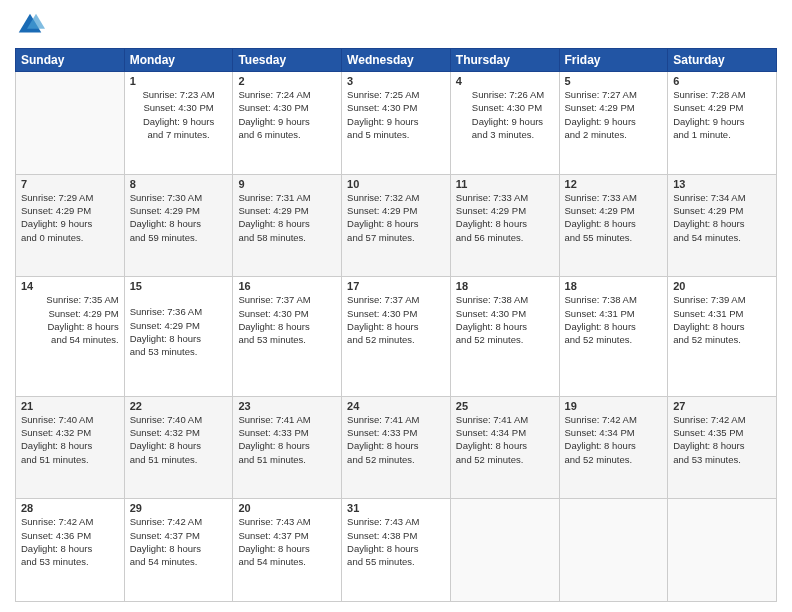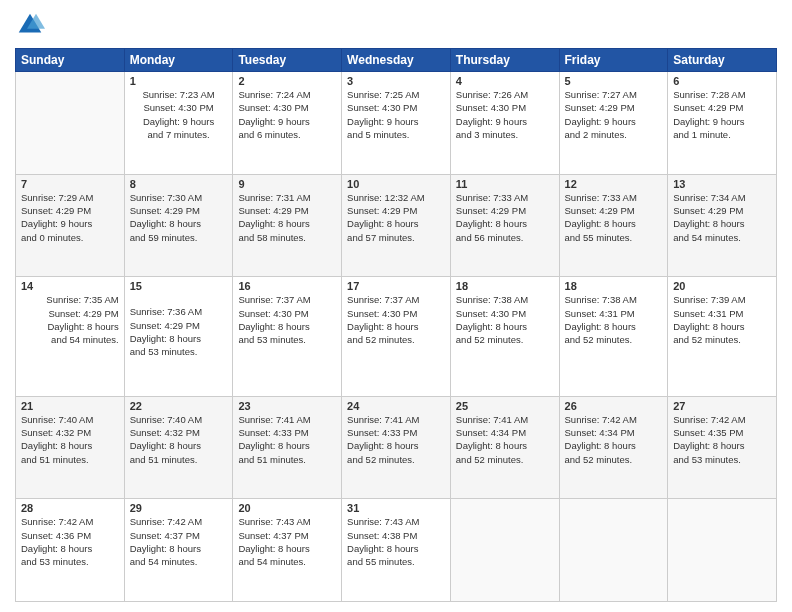--- a/index.html
+++ b/index.html
@@ -151,21 +151,21 @@
           </td>
           <td>
             <span class="day-number">3</span>
             <div class="day-info" style="white-space: pre-line;">Sunrise: 7:25 AM
 Sunset: 4:30 PM
 Daylight: 9 hours
 and 5 minutes.</div>
           </td>
           <td>
             <span class="day-number">4</span>
-            <div class="day-info" style="white-space: pre-line;">Sunrise: 7:26 AM
+            <div class="day-info" style="white-space: pre-line; margin-left: 16px;">Sunrise: 7:26 AM
 Sunset: 4:30 PM
 Daylight: 9 hours
 and 3 minutes.</div>
           </td>
           <td>
             <span class="day-number">5</span>
             <div class="day-info" style="white-space: pre-line;">Sunrise: 7:27 AM
 Sunset: 4:29 PM
 Daylight: 9 hours
 and 2 minutes.</div>
@@ -195,21 +195,21 @@
           </td>
           <td>
             <span class="day-number">9</span>
             <div class="day-info" style="white-space: pre-line;">Sunrise: 7:31 AM
 Sunset: 4:29 PM
 Daylight: 8 hours
 and 58 minutes.</div>
           </td>
           <td>
             <span class="day-number">10</span>
-            <div class="day-info" style="white-space: pre-line;">Sunrise: 12:32 AM
+            <div class="day-info" style="white-space: pre-line;">Sunrise: 7:32 AM
 Sunset: 4:29 PM
 Daylight: 8 hours
 and 57 minutes.</div>
           </td>
           <td>
             <span class="day-number">11</span>
             <div class="day-info" style="white-space: pre-line;">Sunrise: 7:33 AM
 Sunset: 4:29 PM
 Daylight: 8 hours
 and 56 minutes.</div>
@@ -310,21 +310,21 @@
 and 52 minutes.</div>
           </td>
           <td>
             <span class="day-number">25</span>
             <div class="day-info" style="white-space: pre-line;">Sunrise: 7:41 AM
 Sunset: 4:34 PM
 Daylight: 8 hours
 and 52 minutes.</div>
           </td>
           <td>
-            <span class="day-number">26</span>
+            <span class="day-number">19</span>
             <div class="day-info" style="white-space: pre-line;">Sunrise: 7:42 AM
 Sunset: 4:34 PM
 Daylight: 8 hours
 and 52 minutes.</div>
           </td>
           <td>
             <span class="day-number">27</span>
             <div class="day-info" style="white-space: pre-line;">Sunrise: 7:42 AM
 Sunset: 4:35 PM
 Daylight: 8 hours

